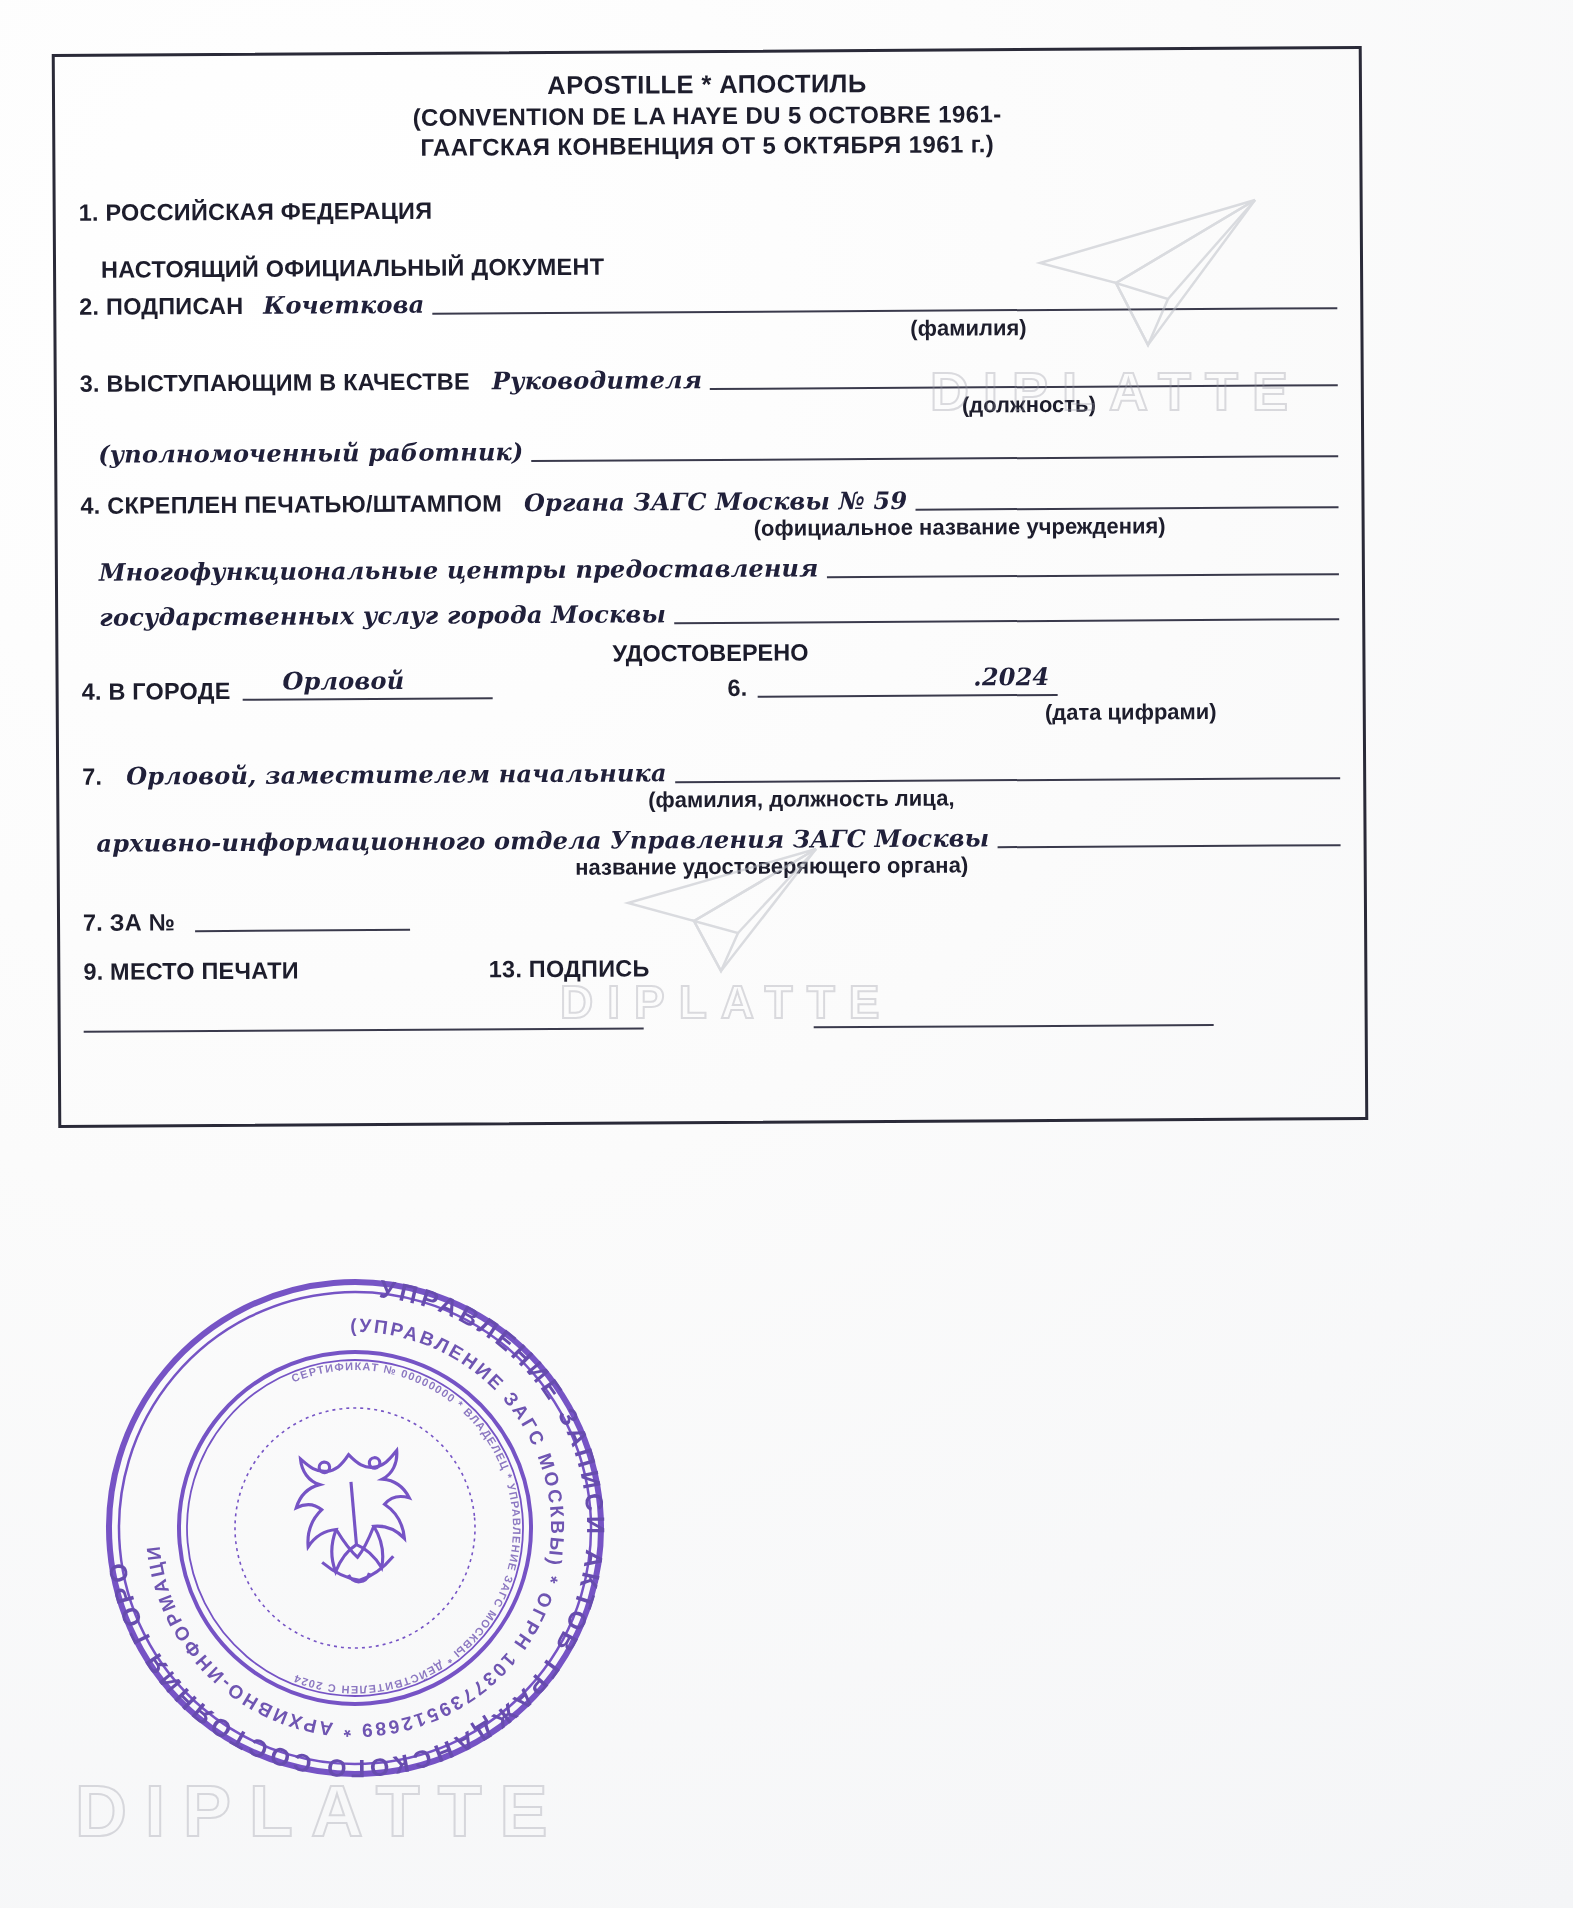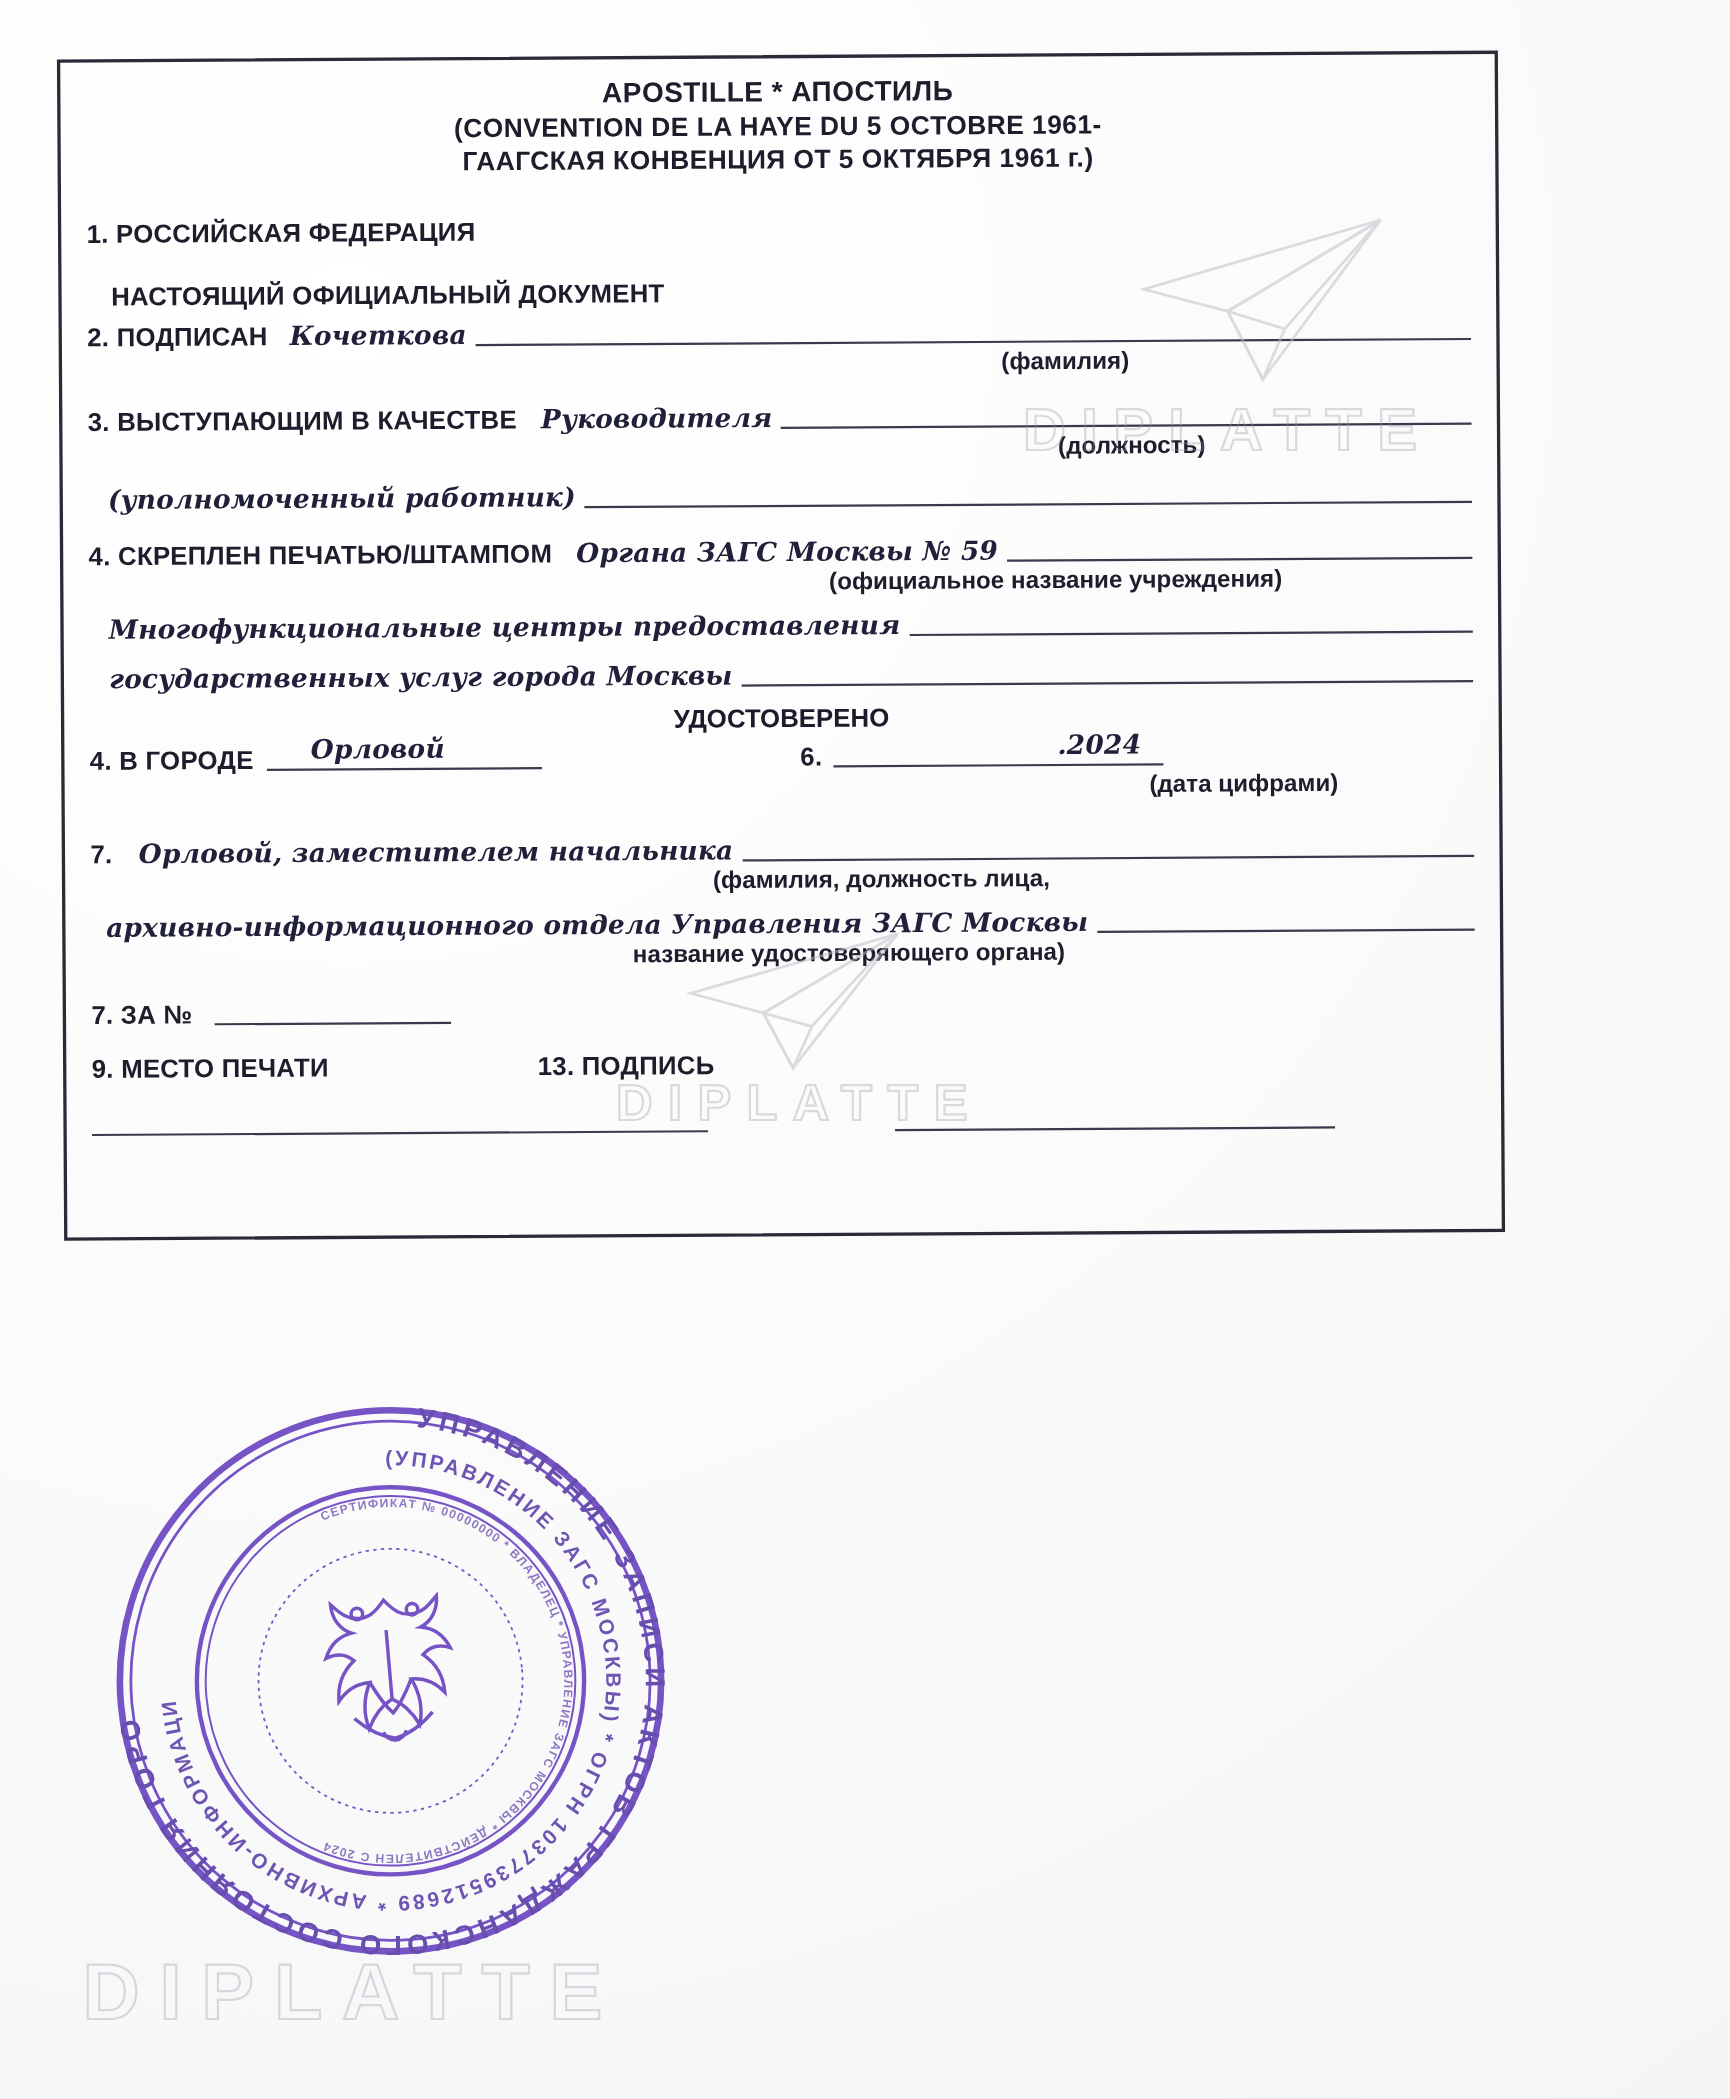--- a/index.html
+++ b/index.html
@@ -13,21 +13,21 @@
     position: relative;
     font-family: "Liberation Sans", sans-serif;
     color: #1b1b2b;
     overflow: hidden;
   }
 
   
   .scan {
     position: absolute;
     inset: 0;
-    background: #fca5a5;
+    background: #ec4899;
   }
   .paper-tint {
     position: absolute;
     left: 0; top: 0; right: 0; bottom: 0;
     background:
       radial-gradient(circle at 20% 15%, #ffffff 0%, #fbfbfb 45%, #f4f5f7 100%);
   }
 
   
   .frame {
@@ -134,21 +134,21 @@
   
   .r56 { display: flex; align-items: flex-end; }
   .r56 .city-rule { width: 250px; border-bottom: 2px solid #3a3a4c; height: 1px; margin: 0 0 4px 12px; position: relative;}
   .r56 .city-val {
     position: absolute;
     left: 40px;
     bottom: 3px;
   }
   .r56 .gap { width: 235px; }
   .r56 .date-rule { width: 300px; border-bottom: 2px solid #3a3a4c; height: 1px; margin: 0 0 4px 10px; position: relative; }
-  .r56 .date-val { position: absolute; right: 20px; bottom: 3px; font-style: italic; }
+  .r56 .date-val { position: absolute; right: 8px; bottom: 3px; font-style: italic; }
 
   .sig-left { width: 560px; border-bottom: 2px solid #3a3a4c; height: 1px; }
   .sig-spacer { width: 170px; }
   .sig-right { width: 400px; border-bottom: 2px solid #3a3a4c; height: 1px; }
 
   
   .wm {
     position: absolute;
     font-family: "Liberation Sans", sans-serif;
     font-weight: bold;

